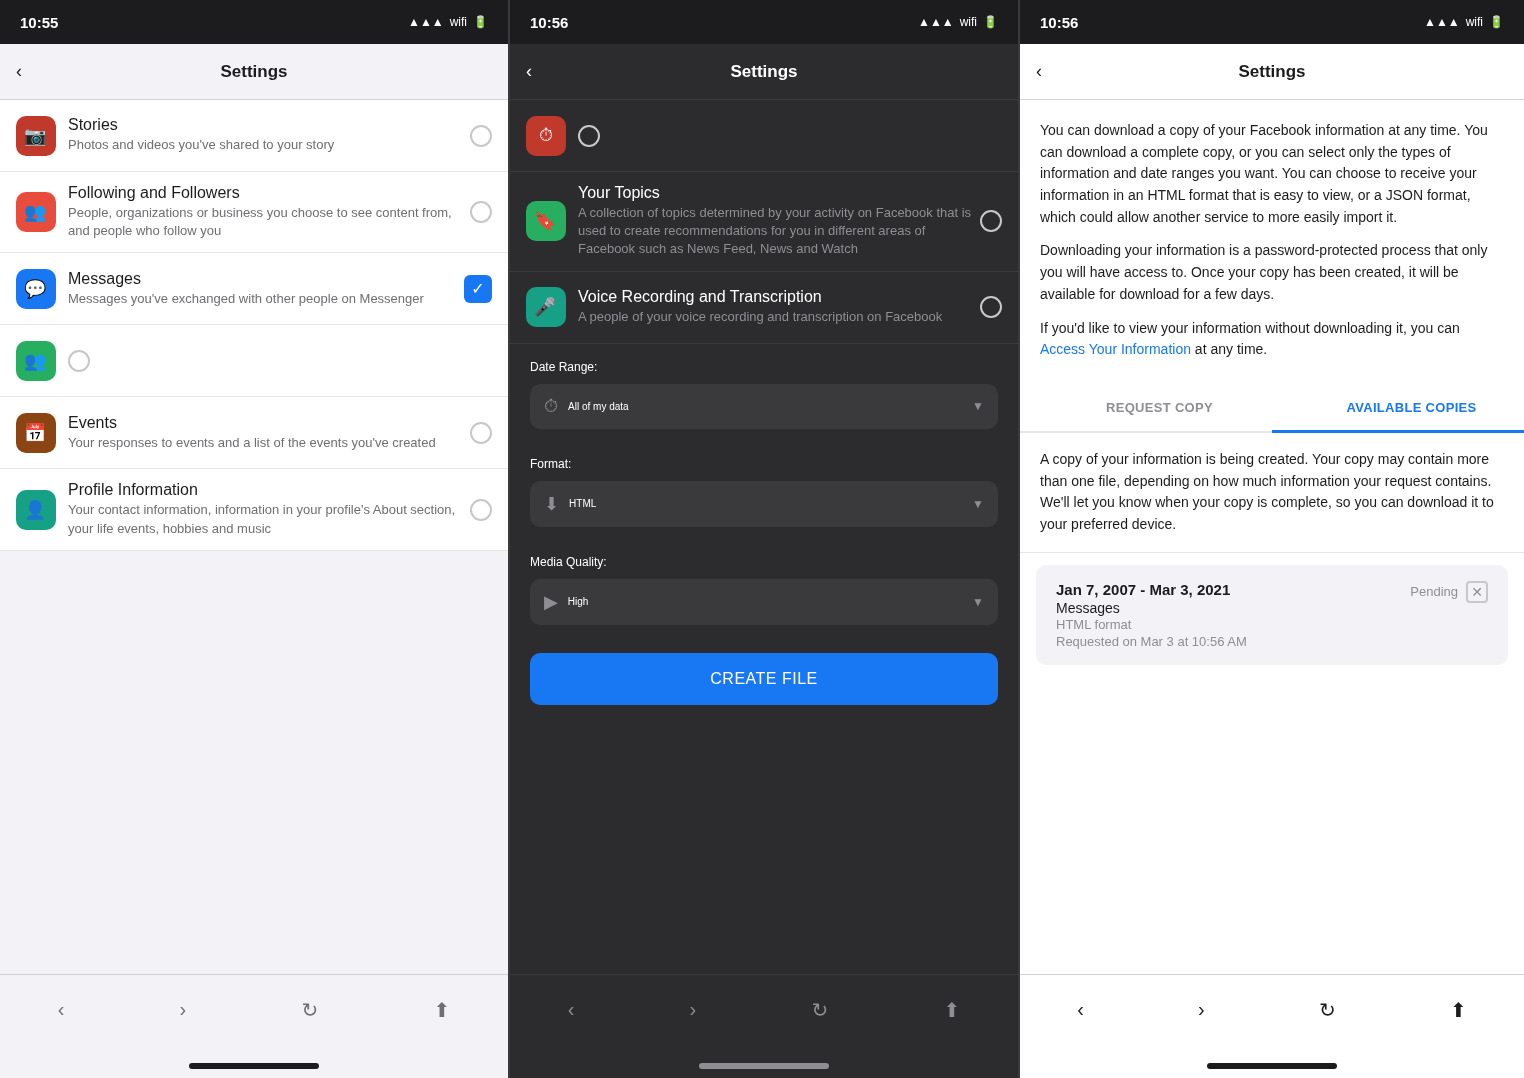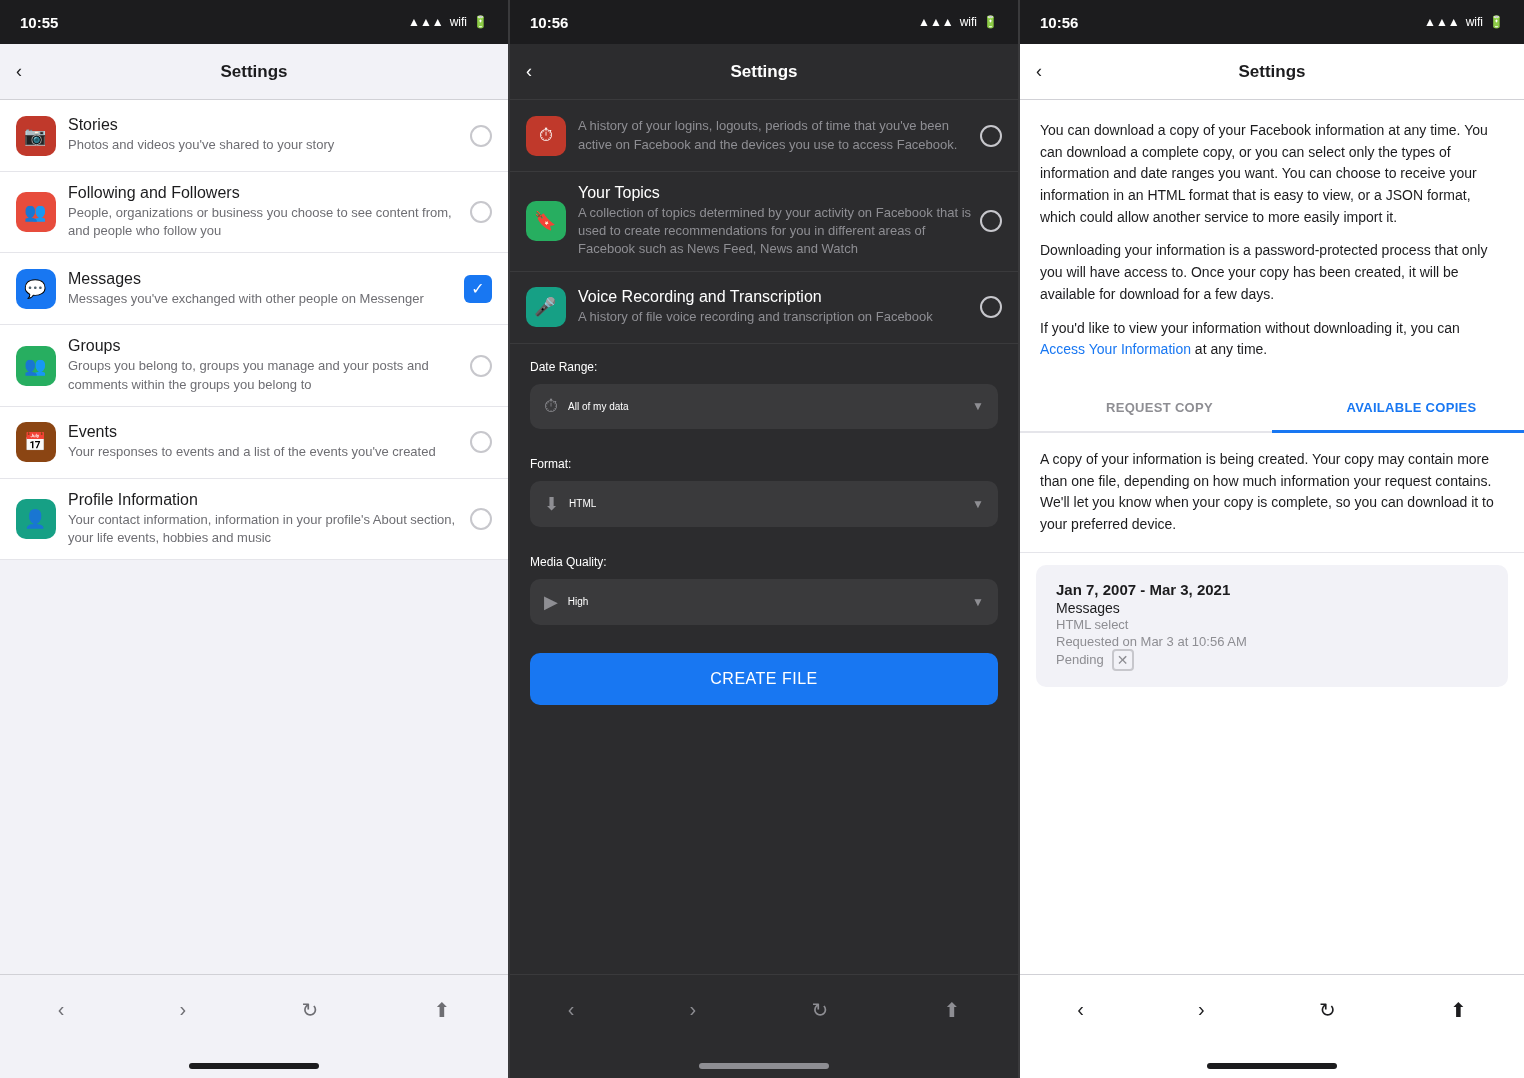--- a/index.html
+++ b/index.html
@@ -301,21 +301,20 @@
     }
 
     .copy-entry {
       padding: 16px 20px;
       background: #f2f2f7;
       border-radius: 10px;
       margin: 12px 16px;
       display: flex;
       justify-content: space-between;
       align-items: flex-start;
-      flex-direction: column;
     }
     .copy-entry-text {}
     .copy-entry-date {
       font-size: 15px;
       font-weight: 600;
       color: #1c1c1e;
       margin-bottom: 2px;
     }
     .copy-entry-type {
       font-size: 14px;
@@ -428,24 +427,20 @@
       </div>
       <div class="item-check">
         <span>✓</span>
       </div>
     </div>
 
     <div class="settings-item">
       <div class="item-icon icon-green">
         <span style="color:white;font-size:18px;">👥</span>
       </div>
-      <div class="item-text">
-        <div class="item-title">Groups</div>
-        <div class="item-subtitle">Groups you belong to, groups you manage and your posts and comments within the groups you belong to</div>
-      </div>
       <div class="item-radio"></div>
     </div>
 
     <div class="settings-item">
       <div class="item-icon icon-brown">
         <span style="color:white;font-size:18px;">📅</span>
       </div>
       <div class="item-text">
         <div class="item-title">Events</div>
         <div class="item-subtitle">Your responses to events and a list of the events you've created</div>
@@ -494,44 +489,41 @@
     <span class="nav-title" style="color:white;">Settings</span>
     <span class="nav-spacer"></span>
   </div>
 
   <div class="settings-list" style="overflow-y:auto;">
 
     <div class="settings-item">
       <div class="item-icon icon-red">
         <span style="color:white;font-size:18px;">⏱</span>
       </div>
-      <div class="item-text">
-        <div class="item-subtitle" style="color:#8e8e93;font-size:13px;line-height:1.4;">A history of your logins, logouts, periods of time that you've been active on Facebook and the devices you use to access Facebook.</div>
-      </div>
       <div class="item-radio"></div>
     </div>
 
     <div class="settings-item">
       <div class="item-icon icon-green">
         <span style="color:white;font-size:18px;">🔖</span>
       </div>
       <div class="item-text">
         <div class="item-title" style="color:white;">Your Topics</div>
         <div class="item-subtitle" style="color:#8e8e93;">A collection of topics determined by your activity on Facebook that is used to create recommendations for you in different areas of Facebook such as News Feed, News and Watch</div>
       </div>
       <div class="item-radio"></div>
     </div>
 
     <div class="settings-item">
       <div class="item-icon icon-teal">
         <span style="color:white;font-size:18px;">🎤</span>
       </div>
       <div class="item-text">
         <div class="item-title" style="color:white;">Voice Recording and Transcription</div>
-        <div class="item-subtitle" style="color:#8e8e93;">A history of file voice recording and transcription on Facebook</div>
+        <div class="item-subtitle" style="color:#8e8e93;">A people of your voice recording and transcription on Facebook</div>
       </div>
       <div class="item-radio"></div>
     </div>
 
     <div class="form-section">
       <div class="form-label">Date Range:</div>
       <div class="form-field">
         <span class="form-field-icon">⏱</span>
         <span class="form-field-value">All of my data</span>
         <span class="form-field-chevron">▼</span>
@@ -609,21 +601,21 @@
   </div>
 
   <div class="copy-info-text">
     <span>A copy of your information is being created. Your copy may contain more than one file, depending on how much information your request contains. We'll let you know when your copy is complete, so you can download it to your preferred device.</span>
   </div>
 
   <div class="copy-entry">
     <div class="copy-entry-text">
       <div class="copy-entry-date">Jan 7, 2007 - Mar 3, 2021</div>
       <div class="copy-entry-type">Messages</div>
-      <div class="copy-entry-format">HTML select</div>
+      <div class="copy-entry-format">HTML format</div>
       <div class="copy-entry-requested">Requested on Mar 3 at 10:56 AM</div>
     </div>
     <div class="copy-entry-right">
       <span class="pending-badge">Pending</span>
       <div class="close-btn">
         <span>✕</span>
       </div>
     </div>
   </div>
 

